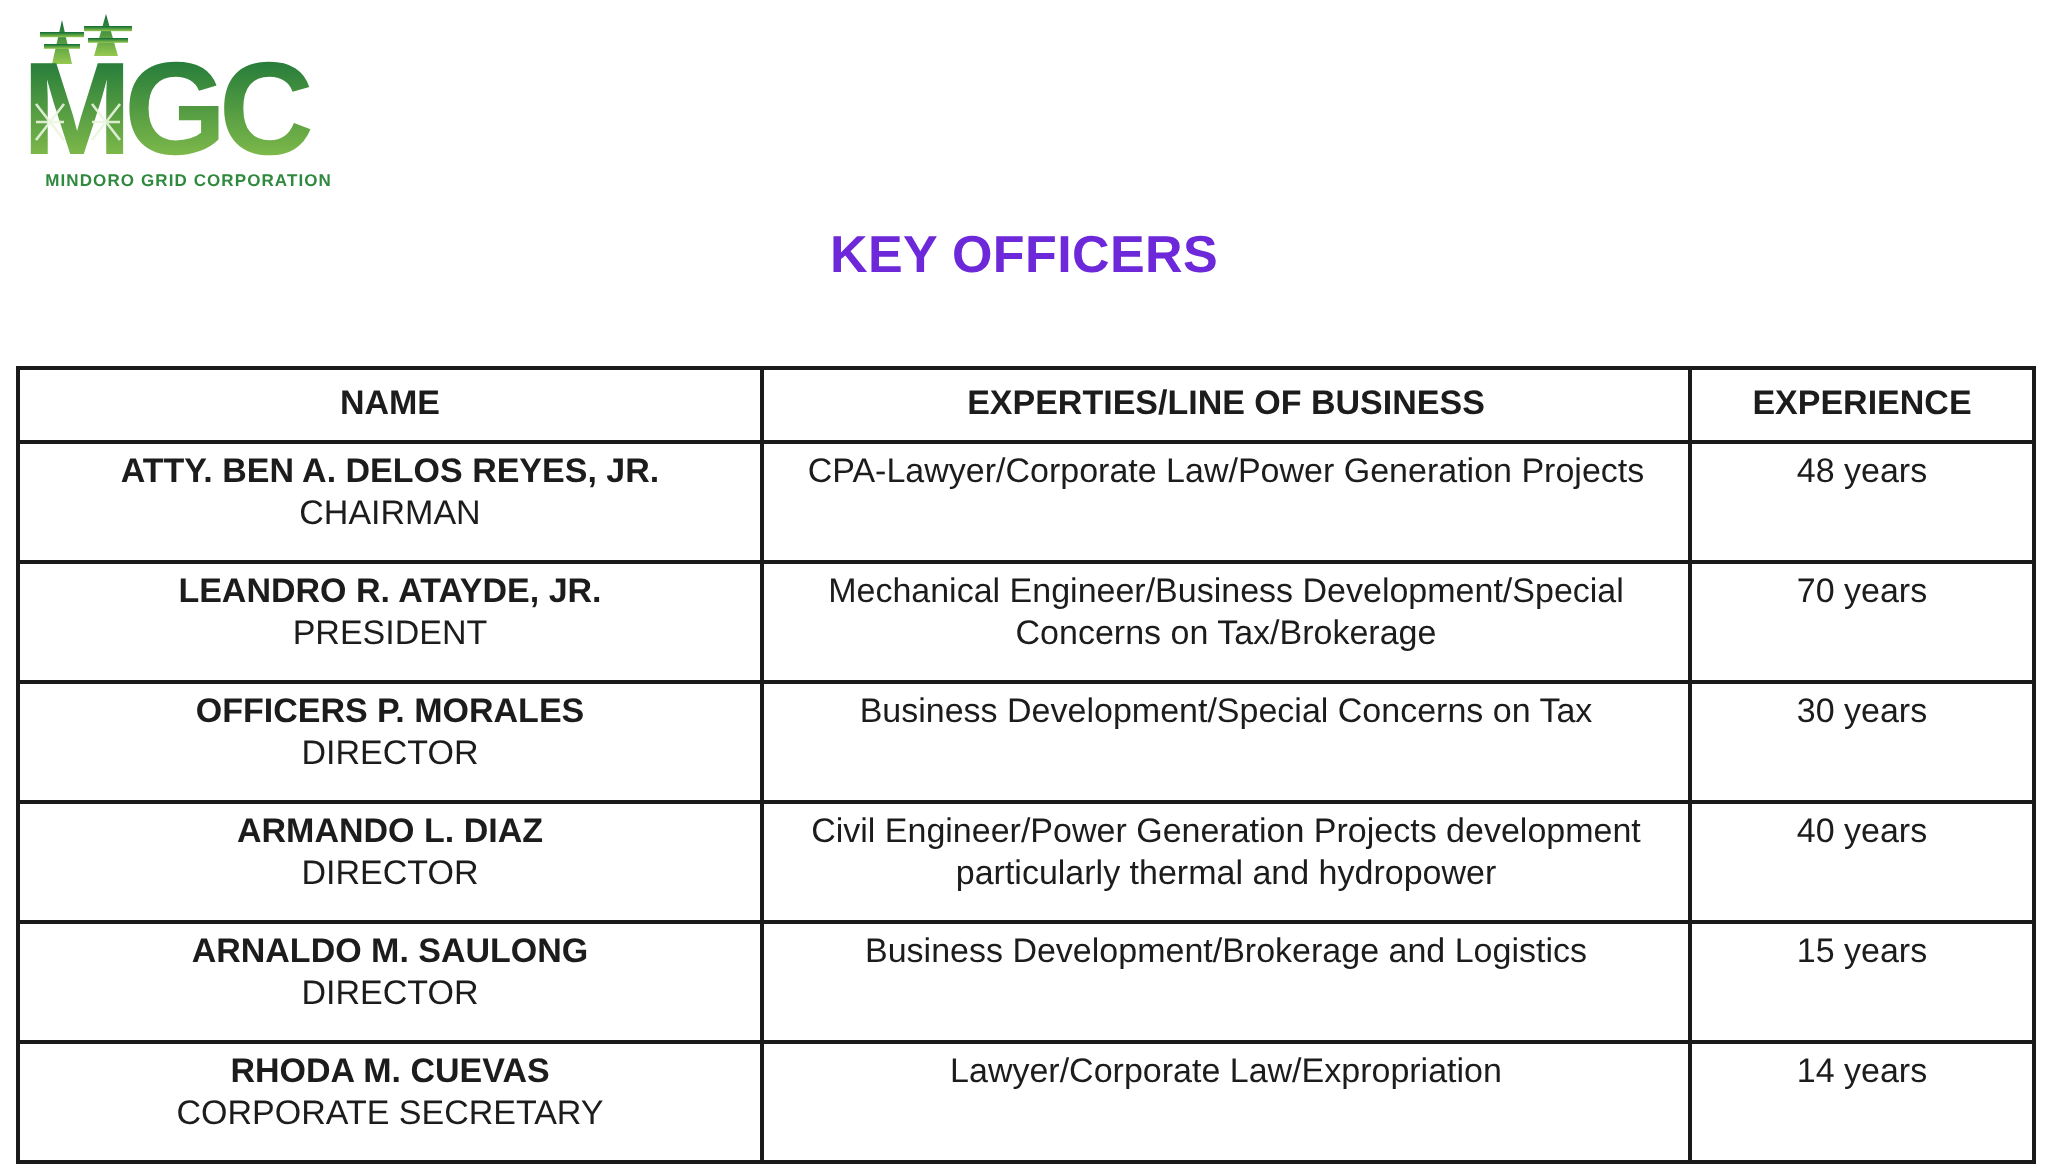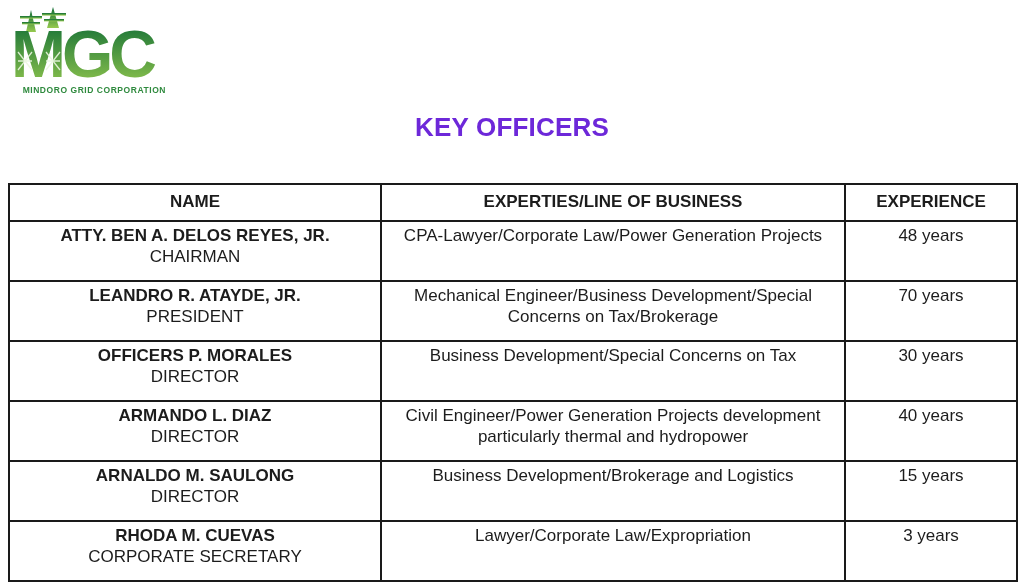--- a/index.html
+++ b/index.html
@@ -166,18 +166,18 @@
     <td>Business Development/Brokerage and Logistics</td>
     <td>15 years</td>
   </tr>
 
   <tr>
     <td>
       <div class="officer-name">RHODA M. CUEVAS</div>
       <div class="officer-position">CORPORATE SECRETARY</div>
     </td>
     <td>Lawyer/Corporate Law/Expropriation</td>
-    <td>3 years</td>
+    <td>14 years</td>
   </tr>
 </tbody>
   </table>
 
 </div>
 
 </body></html>

